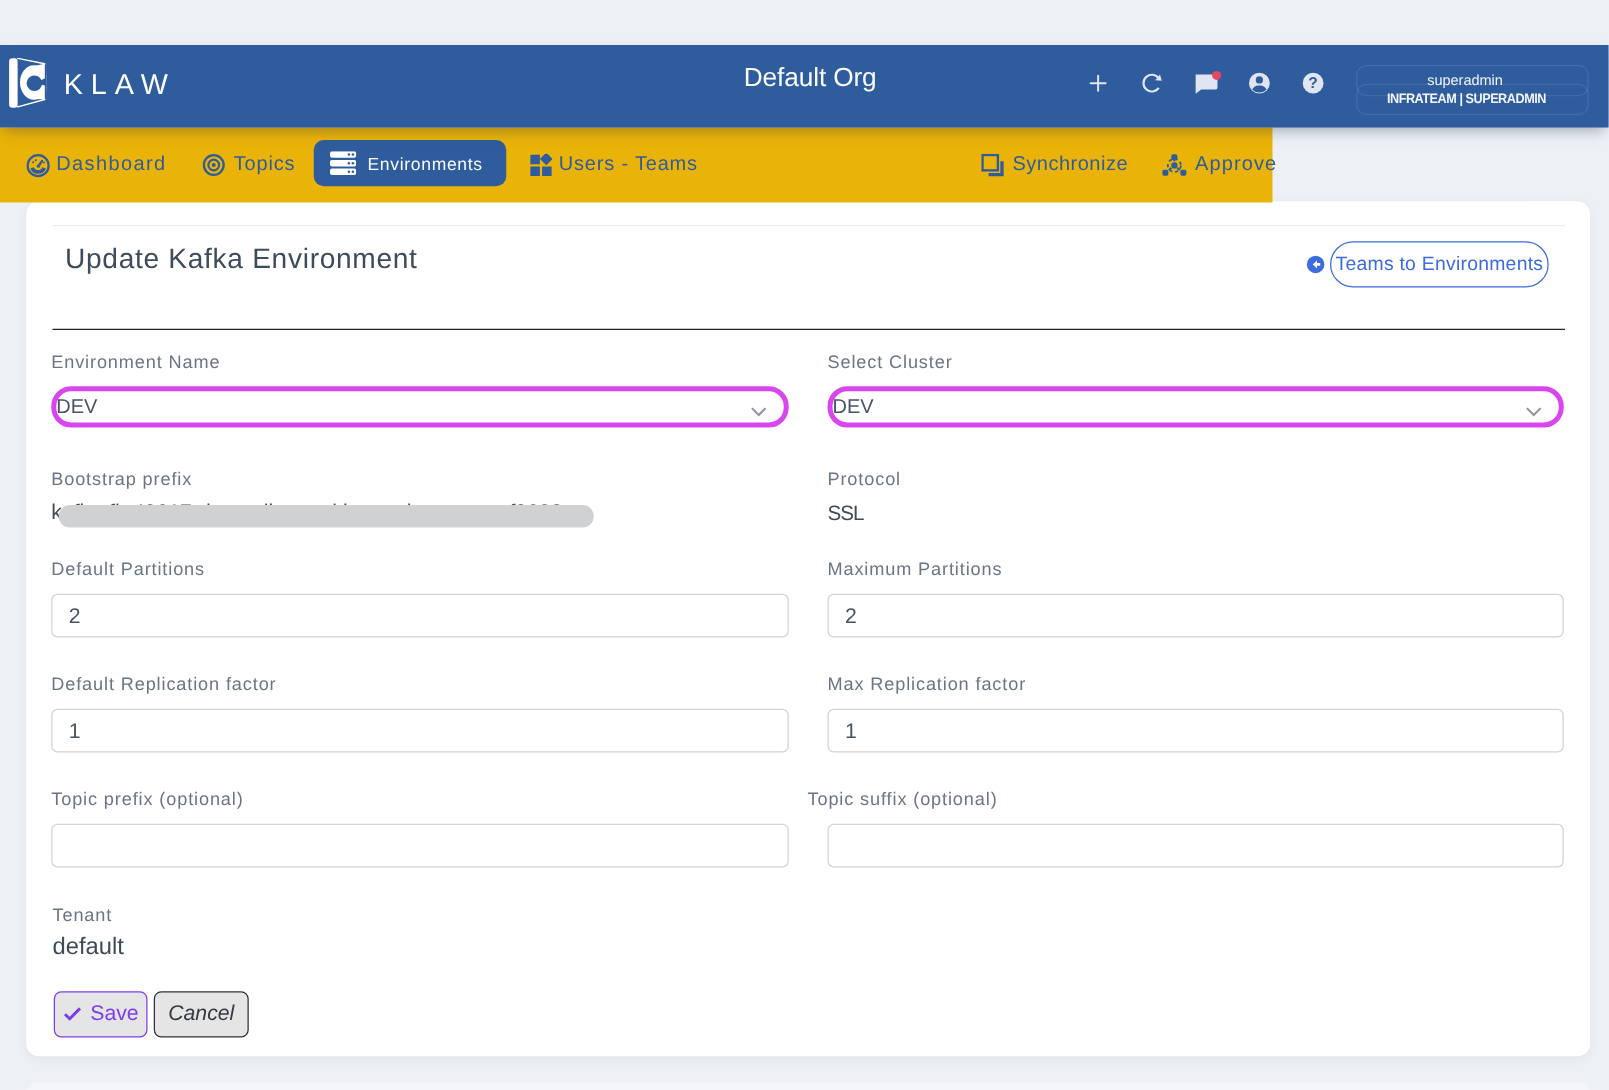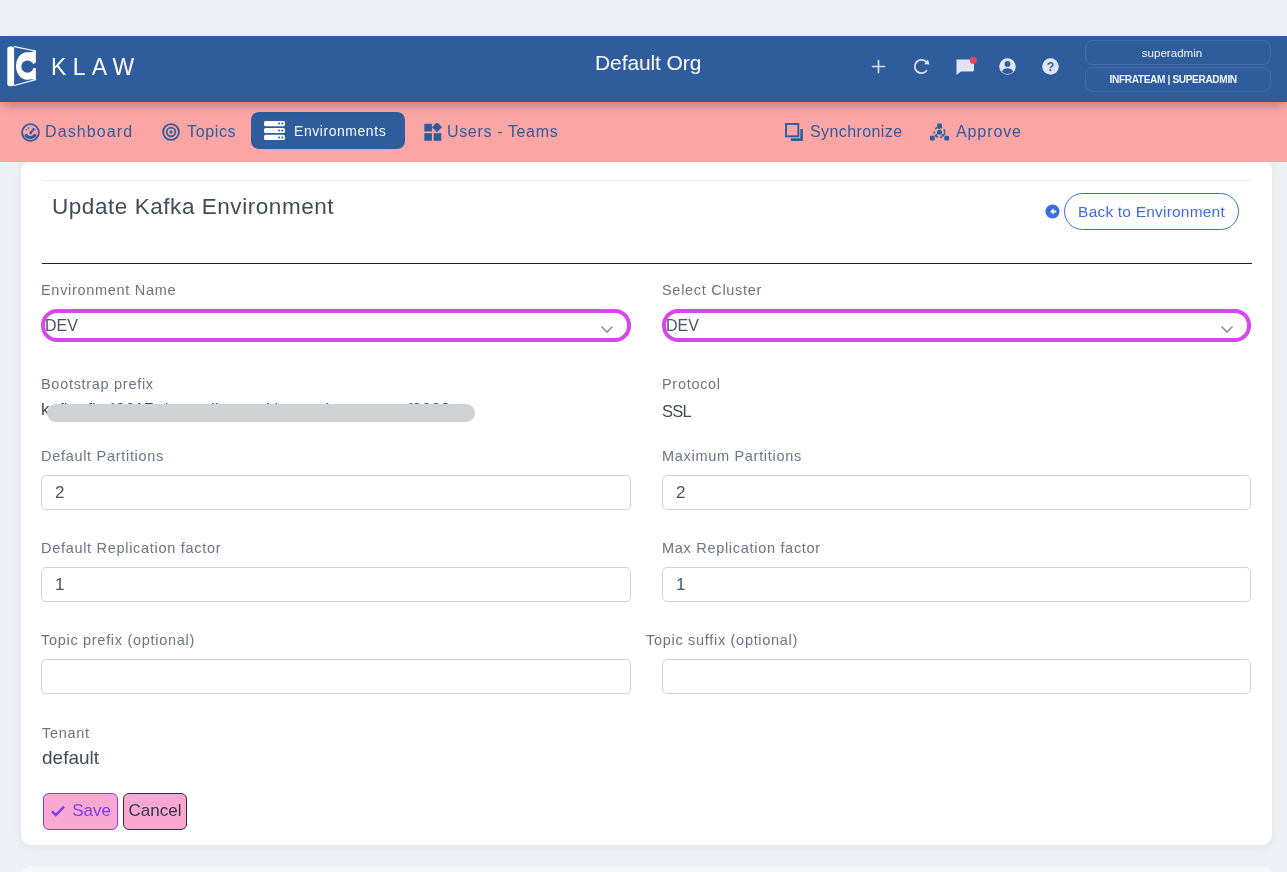--- a/index.html
+++ b/index.html
@@ -10,24 +10,24 @@
  box-shadow:0 5px 11px -3px rgba(48,58,78,.42);z-index:5;margin-top:36px;}
 .logo{position:absolute;left:7px;top:10px;}
 .klaw{position:absolute;left:51px;top:18px;color:#fff;font-size:23px;
  letter-spacing:6.3px;font-weight:400;}
 .org{position:absolute;left:595px;top:14.5px;color:#fbfcfe;font-size:21px;
  font-weight:500;letter-spacing:-.1px;}
 .hic{position:absolute;top:20px;}
 .chip{position:absolute;left:1085px;width:186px;height:25px;
  border:1px solid rgba(255,255,255,.10);border-radius:8px;color:#f2f5fa;
  display:flex;align-items:center;justify-content:center;}
-.chip1{top:4px;font-size:11.6px;padding-right:12px;}
+.chip1{top:16px;font-size:11.6px;padding-right:12px;}
 .chip2{top:31px;font-size:11px;font-weight:bold;letter-spacing:-.4px;padding-right:10px;}
 
-nav{position:relative;width:1287px;height:60px;background:#fca5a5;z-index:4;}
+nav{position:relative;width:1018px;height:60px;background:#eab308;z-index:4;}
 .nv{position:absolute;top:0;height:60px;display:flex;align-items:center;
  color:#2e5c9d;font-size:16px;letter-spacing:.4px;}
 .nv svg{margin-right:5px;flex:none;}
 .pill{position:absolute;left:251px;top:10px;width:154px;height:37px;
  background:#2e5c9d;border-radius:8px;color:#fafbfd;display:flex;
  align-items:center;padding-left:13px;font-size:14px;letter-spacing:.55px;}
 .pill svg{margin-right:9px;flex:none;}
 
 .card{position:absolute;left:21px;top:161px;width:1251px;height:684px;
  background:#fff;border-radius:10px;box-shadow:0 2px 8px rgba(60,70,90,.07);}
@@ -44,24 +44,24 @@
 .sel{top:148px;height:33px;border:4px solid #d946ef;border-radius:16px;
  color:#4a5462;font-size:16px;display:flex;align-items:center;
  background:#fff;}
 .sel svg{position:absolute;right:13px;top:12px;}
 .inp{height:35px;border:1px solid #ced4da;border-radius:5px;color:#495463;
  font-size:17px;display:flex;align-items:center;padding-left:13px;background:#fff;}
 .val{font-size:17px;color:#3f4b58;}
 .redact{left:26.3px;top:243px;width:428px;height:17.5px;background:#d0d1d3;
  border-radius:9px;}
 .btn{top:632px;height:36.5px;border-radius:6px;display:flex;align-items:center;
- justify-content:center;font-size:17px;background:#f9a8d4;}
+ justify-content:center;font-size:17px;background:#e5e5e5;}
 .save{left:21.8px;width:75.5px;border:1.3px solid #7c3eec;color:#7c3eec;}
 .save svg{margin-right:6px;position:static;}
-.cancel{left:102px;width:64px;border:1.3px solid #2c323b;color:#333a42;}
+.cancel{left:102px;width:76px;border:1.3px solid #2c323b;color:#333a42;font-style:italic;}
 .sliver{position:absolute;left:21px;top:866px;width:1251px;height:10px;
  background:#f4f6f9;border-radius:9px 9px 0 0;}
 </style>
 </head>
 <body>
 <header>
   <svg class="logo" width="30" height="41" viewBox="0 0 30 41">
     <ellipse cx="20.2" cy="20" rx="11.2" ry="13.8" fill="#fff"></ellipse>
     <path d="M20 7 L30 4.5 L30 14 Z" fill="#fff"></path>
     <path d="M20 33 L30 33.8 L30 24 Z" fill="#fff"></path>
@@ -168,21 +168,21 @@
     Approve
   </div>
 </nav>
 <div class="card">
   <div class="topline"></div>
   <div class="h1">Update Kafka Environment</div>
   <svg class="backcirc" width="15" height="15" viewBox="0 0 15 15">
     <circle cx="7.5" cy="7.5" r="7" fill="#3d6be0"></circle>
     <path d="M8.6 4.3 L5.2 7.5 L8.6 10.7 V8.6 H11.2 V6.4 H8.6 Z" fill="#fff"></path>
   </svg>
-  <div class="backbtn">Back to Environment</div>
+  <div class="backbtn">Teams to Environments</div>
   <div class="hr2"></div>
 
   <div class="lab" style="left:20px;top:121px">Environment Name</div>
   <div class="lab" style="left:641px;top:121px">Select Cluster</div>
   <div class="sel" style="left:20px;width:590px">DEV
     <svg width="14" height="9" viewBox="0 0 14 9">
         <path d="M1.5 1.5 L7 7 L12.5 1.5" fill="none" stroke="#8b95a3" stroke-width="1.6"></path>
       </svg>
   </div>
   <div class="sel" style="left:641px;width:589px">DEV

